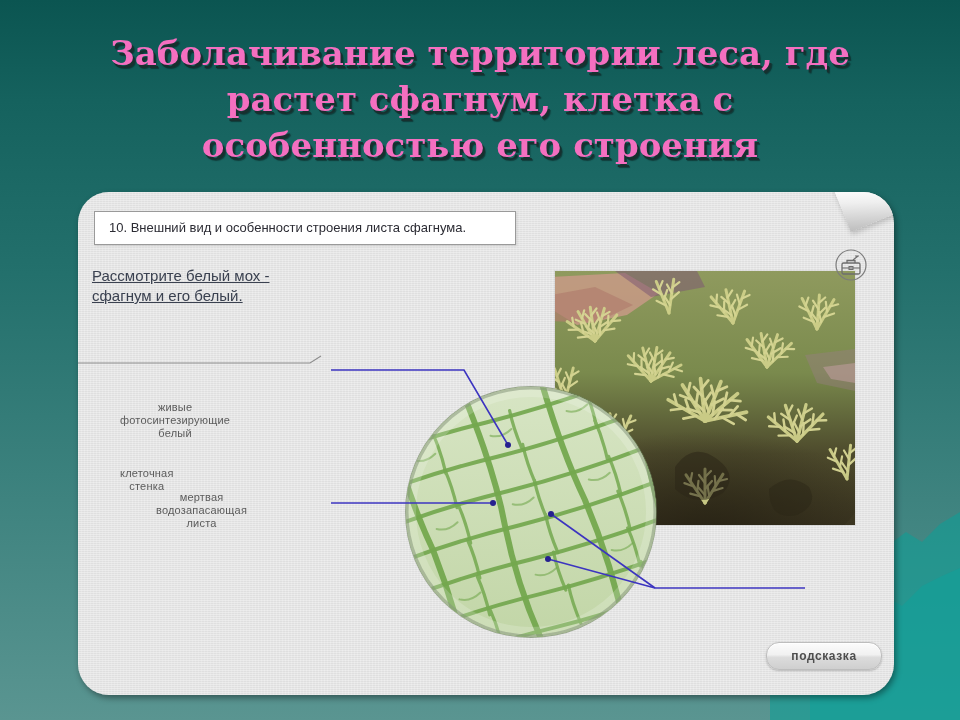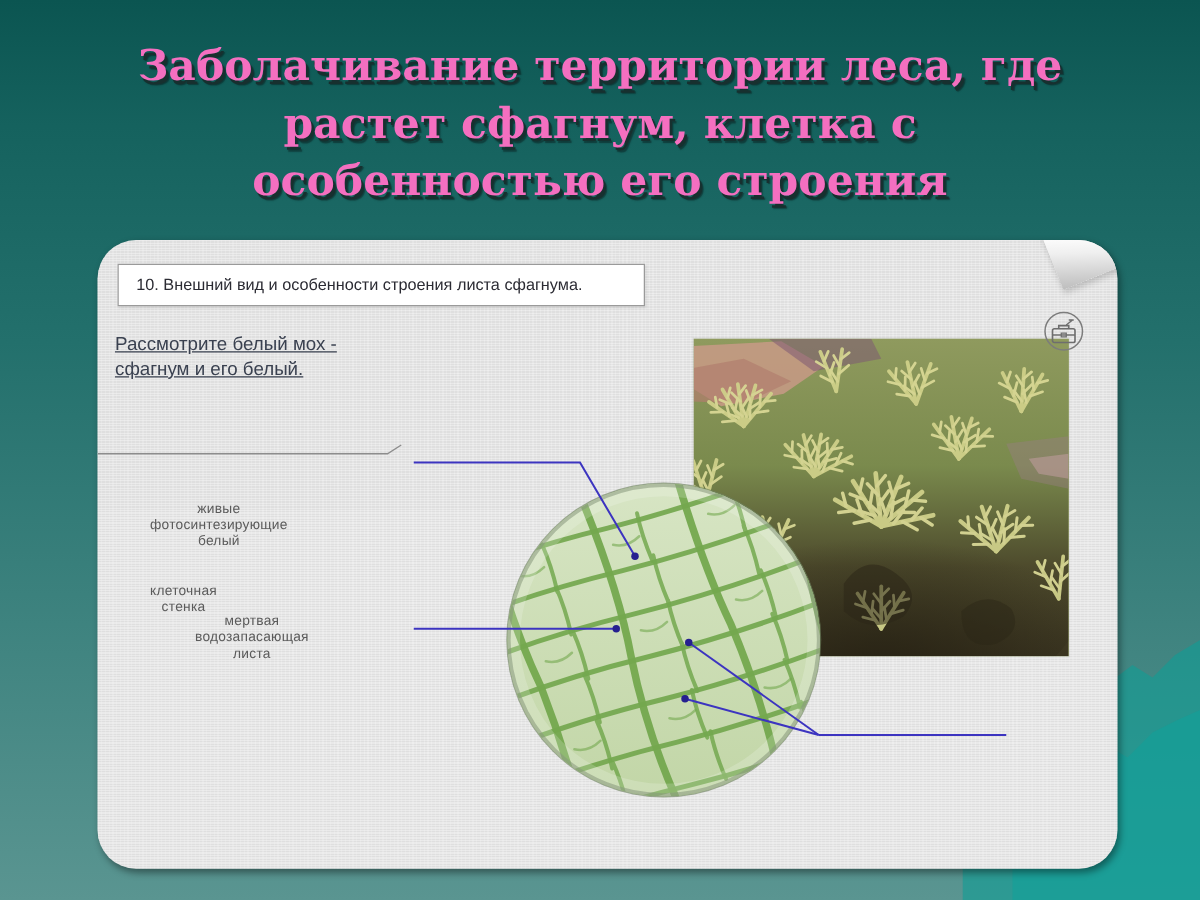--- a/index.html
+++ b/index.html
@@ -347,15 +347,18 @@
 
     <svg id="toolicon" viewBox="0 0 34 34">
       <circle cx="17" cy="17" r="15" fill="none" stroke="#7c7c7c" stroke-width="1.2"></circle>
       <rect x="8" y="15" width="18" height="11" rx="1.5" fill="none" stroke="#6e6e6e" stroke-width="1.3"></rect>
       <path d="M13 15 V12.5 h8 V15" fill="none" stroke="#6e6e6e" stroke-width="1.3"></path>
       <path d="M8 20 h18" stroke="#6e6e6e" stroke-width="1.1"></path>
       <rect x="15" y="18.5" width="4" height="3" fill="none" stroke="#6e6e6e" stroke-width="1"></rect>
       <path d="M19 12 l5 -4 M21 8 h4" stroke="#6e6e6e" stroke-width="1.2" fill="none"></path>
     </svg>
 
+    <div id="hint">
+      <span>подсказка</span>
+    </div>
 
   </div>
 </div>
 
 </body></html>

